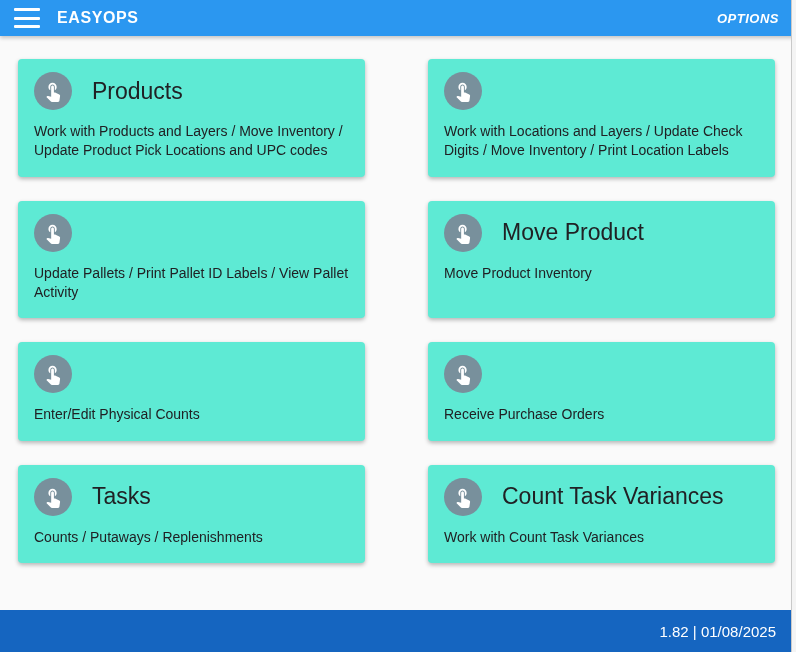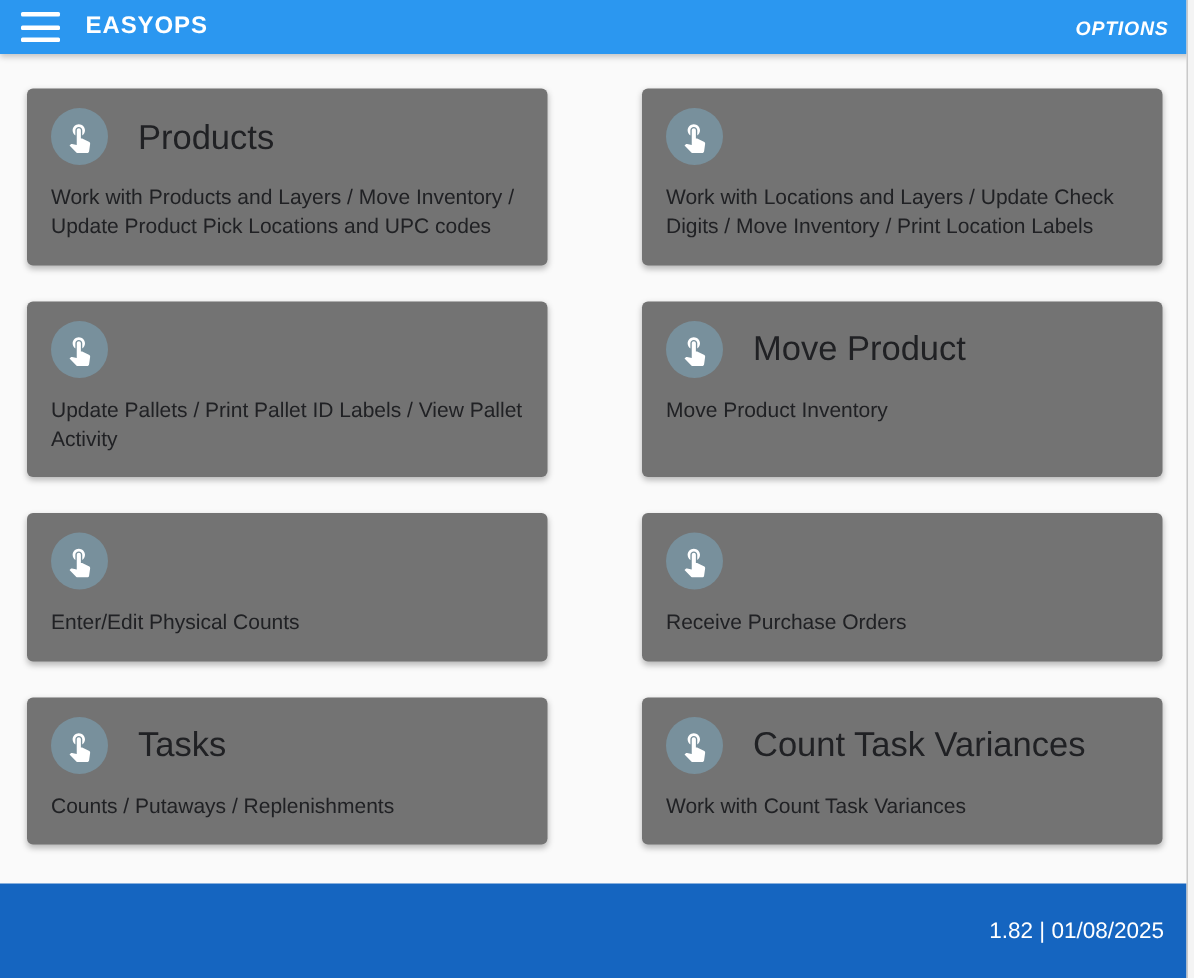--- a/index.html
+++ b/index.html
@@ -47,21 +47,21 @@
   }
 
   .card-grid {
     display: grid;
     grid-template-columns: 347px 347px;
     column-gap: 63px;
     row-gap: 24px;
     margin-left: -2px;
   }
   .card {
-    background: #737373;
+    background: #5eead4;
     border-radius: 4px;
     box-shadow: 0 2px 4px rgba(0,0,0,0.28);
     padding: 13px 16px 16px 16px;
     cursor: pointer;
   }
   .card-head { display: flex; align-items: center; }
   .icon-circle {
     width: 38px; height: 38px; border-radius: 50%;
     background: #78909c;
     display: flex; align-items: center; justify-content: center;
@@ -72,21 +72,21 @@
   .card-title { font-size: 23px; font-weight: 400; color: #202124; }
   .card-desc {
     margin-top: 12px;
     font-size: 14px; line-height: 1.38; color: #202124;
   }
 
   
   .footer {
     position: absolute;
     left: 0; right: 0; bottom: 0;
-    height: 63px;
+    height: 42px;
     background: #1565c0;
     color: #fff;
     font-size: 15px;
     display: flex; align-items: center; justify-content: flex-end;
     padding-right: 20px;
   }
 
   
   .scrollbar-track {
     position: absolute;

